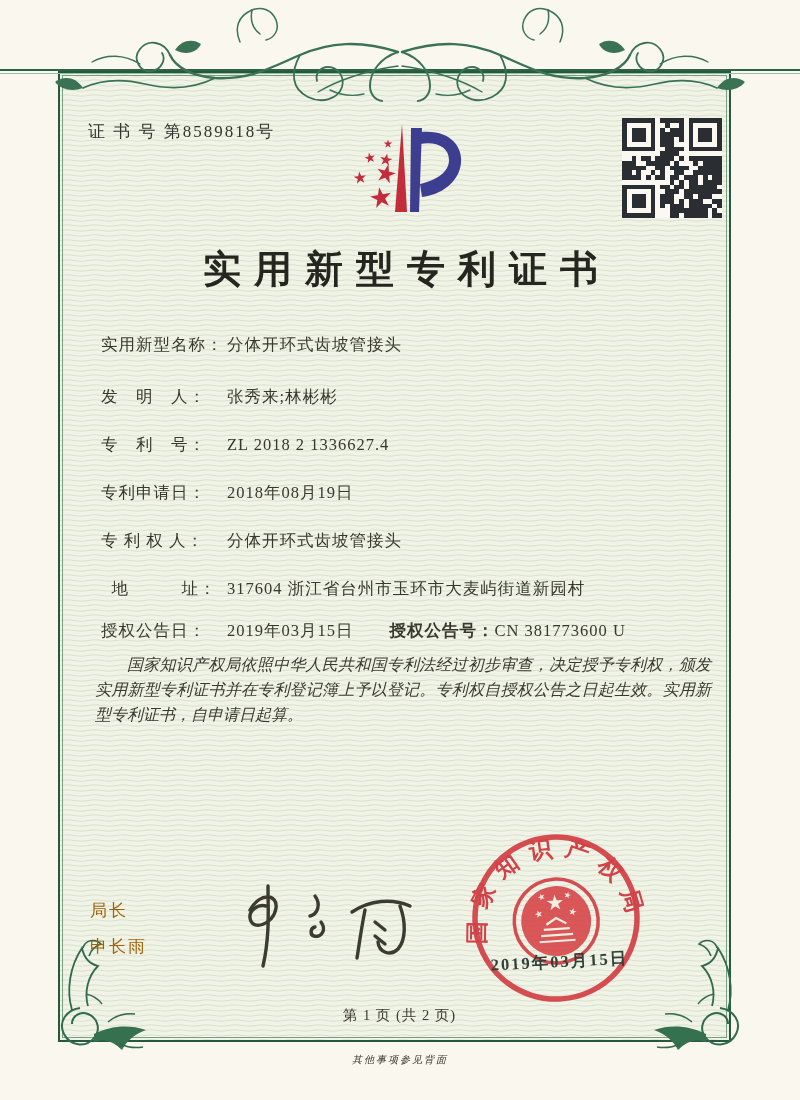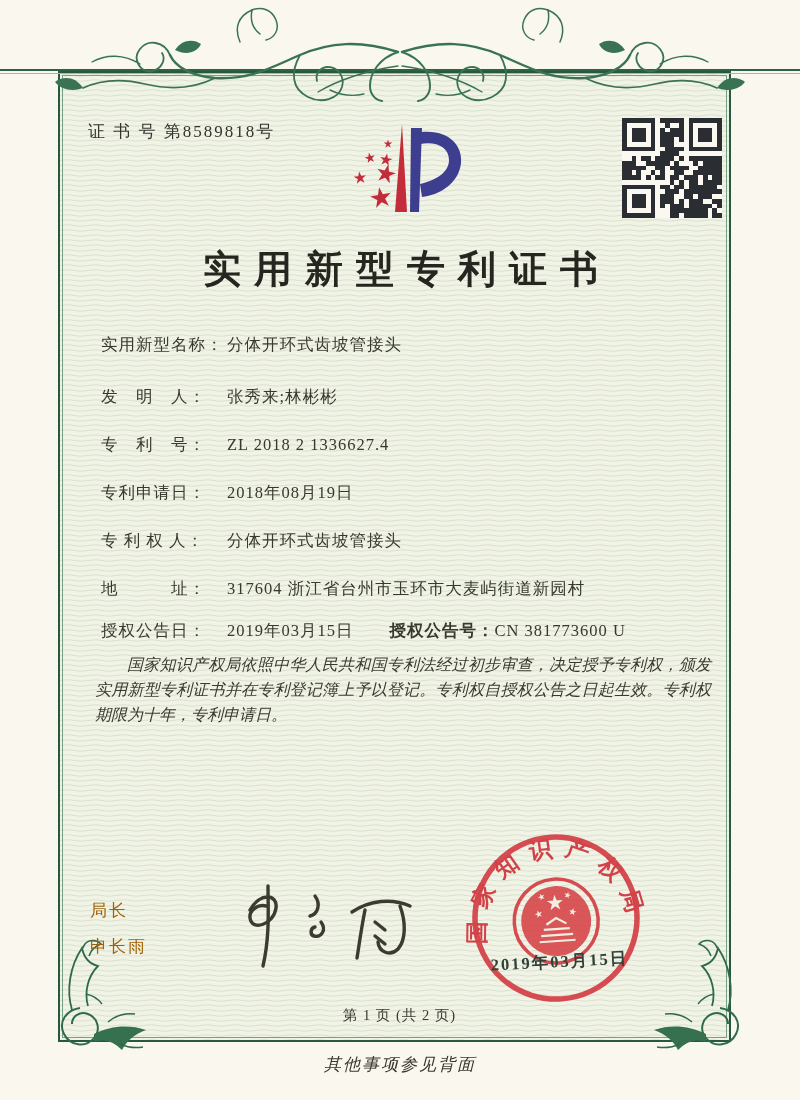--- a/index.html
+++ b/index.html
@@ -45,21 +45,21 @@
     position:absolute;left:462px;top:951px;width:195px;text-align:center;
     font-size:16.5px;letter-spacing:2px;color:#30413a;font-weight:bold;
     transform:rotate(-3deg);
   }
   .page-no{
     position:absolute;left:58px;top:1006px;width:683px;text-align:center;
     font-size:14.5px;color:#3a392f;letter-spacing:1px;
   }
   .back-note{
     position:absolute;left:0;top:1053px;width:800px;text-align:center;
-    font-size:17px;color:#38372d;font-style:italic;letter-spacing:2px;
+    font-size:10px;color:#38372d;font-style:italic;letter-spacing:2px;
   }
   svg{display:block;}
 </style>
 </head>
 <body>
 
 <div class="frame">
   <svg class="guilloche" width="669" height="967" viewBox="0 0 669 967" preserveAspectRatio="none">
     <defs>
       <pattern id="wav" width="56" height="5" patternUnits="userSpaceOnUse">
@@ -331,29 +331,29 @@
 </div>
 <div class="row" style="top:434px;">
   <span class="lbl">专　利　号：</span><span>ZL 2018 2 1336627.4</span>
 </div>
 <div class="row" style="top:482px;">
   <span class="lbl">专利申请日：</span><span>2018年08月19日</span>
 </div>
 <div class="row" style="top:530px;">
   <span class="lbl">专 利 权 人：</span><span>分体开环式齿坡管接头</span>
 </div>
-<div class="row" style="top:578px;">
+<div class="row" style="top:578px;text-align:center;">
   <span class="lbl">地　　　址：</span><span>317604 浙江省台州市玉环市大麦屿街道新园村</span>
 </div>
 <div class="row" style="top:620px;">
   <span class="lbl">授权公告日：</span><span>2019年03月15日</span><span class="pair2">授权公告号：</span><span>CN 381773600 U</span>
 </div>
 
 <div class="paras">
-  <p>国家知识产权局依照中华人民共和国专利法经过初步审查，决定授予专利权，颁发实用新型专利证书并在专利登记簿上予以登记。专利权自授权公告之日起生效。专利权期限为十年，专利申请日。</p>
+  <p>国家知识产权局依照中华人民共和国专利法经过初步审查，决定授予专利权，颁发实用新型专利证书并在专利登记簿上予以登记。专利权自授权公告之日起生效。实用新型专利证书，自申请日起算。</p>
 </div>
 
 <div class="officials">
   <div>局长</div>
   <div>申长雨</div>
 </div>
 
 <svg class="abs" style="left:222px;top:878px;" width="200" height="98" viewBox="0 0 200 98">
   <g fill="none" stroke="#3b3b32" stroke-width="3.4" stroke-linecap="round" stroke-linejoin="round">
     <path d="M28,32 C38,14 56,16 54,30 C52,46 30,54 28,40 C27,32 36,26 44,28"></path>

